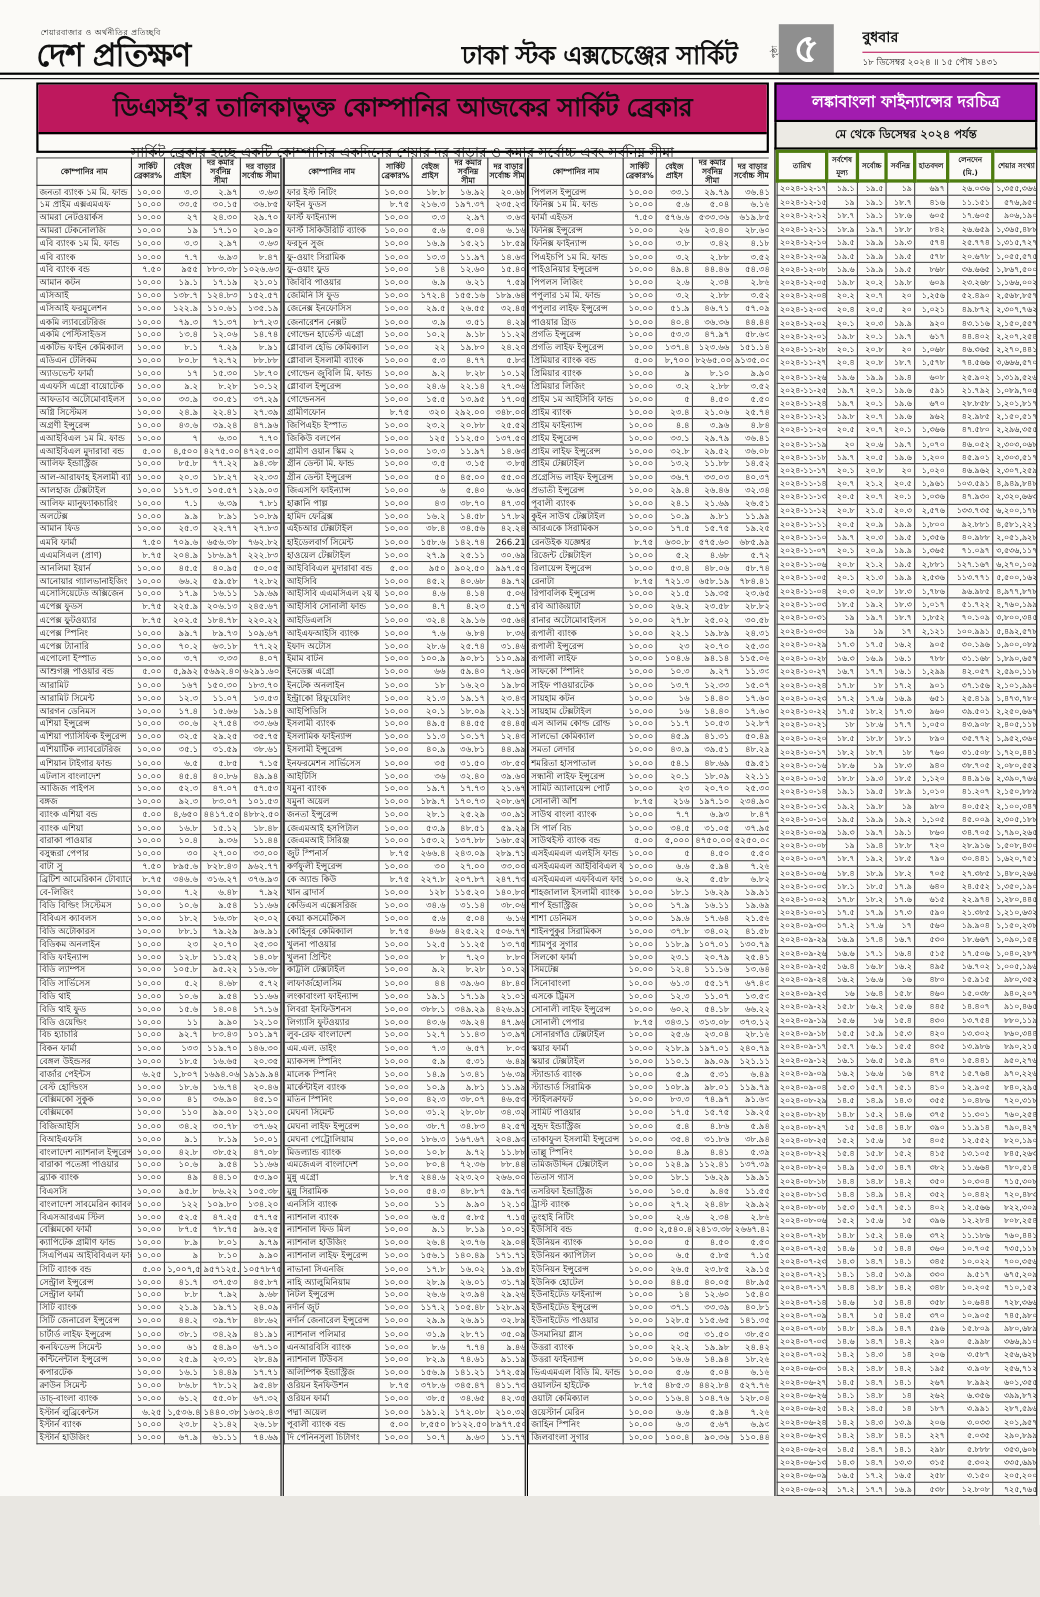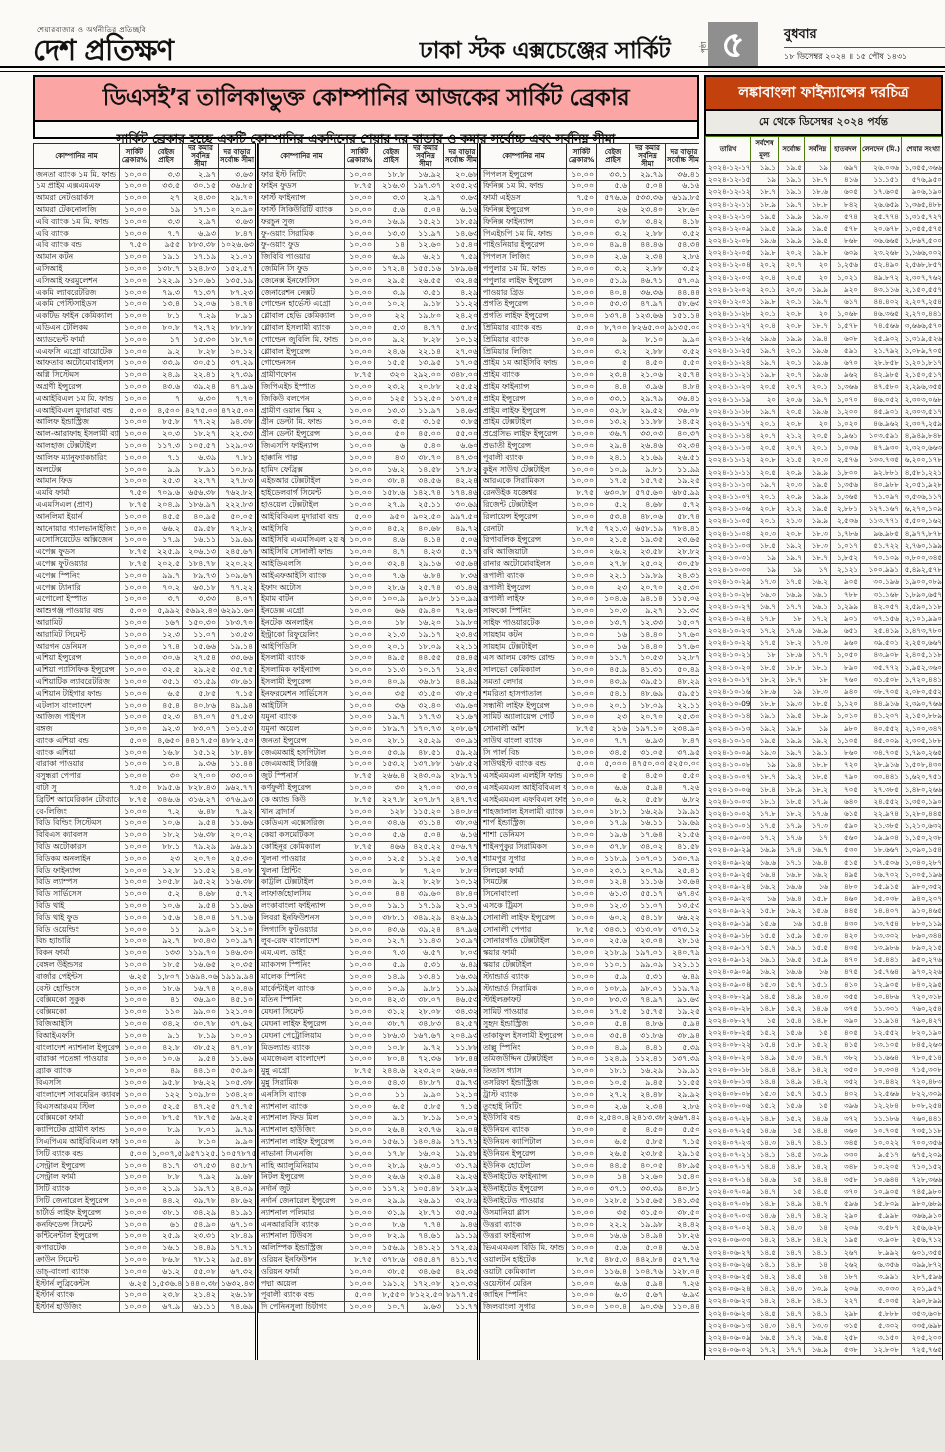--- a/index.html
+++ b/index.html
@@ -15,44 +15,44 @@
               transform:rotate(180deg);height:42px;text-align:center;color:#222;}
   #page-num-box{position:absolute;left:708px;top:22px;width:50px;height:46px;background:#8f8f8f;
                 color:#fff;font-size:36px;font-weight:bold;text-align:center;line-height:46px;}
   #dateblock{position:absolute;left:768px;top:24px;width:170px;margin-left:16px;}
   #dateblock .wd{font-size:13px;font-weight:bold;}
   #dateblock .dt{font-size:8px;margin-top:2px;border-top:1px solid #be185d;padding-top:2px;}
   #toprule{position:absolute;left:0;top:66px;width:945px;height:3px;
            border-top:2px solid #000;border-bottom:1px solid #000;}
   
   #main-titlebox{position:absolute;left:33px;top:75px;width:666px;height:64px;border:2px solid #000;box-sizing:border-box;}
-  #main-titlebox .big{background:#fca5a5;font-size:23px;font-weight:bold;text-align:center;
+  #main-titlebox .big{background:#be185d;font-size:23px;font-weight:bold;text-align:center;
                       padding:2px 0;border-bottom:2px solid #000;letter-spacing:-.5px;}
-  #main-titlebox .sub{font-size:12.5px;font-weight:bold;text-align:center;padding:8px 0;}
+  #main-titlebox .sub{font-size:12.5px;font-weight:normal;text-align:center;padding:8px 0;}
   
   #main-tables{position:absolute;left:33px;top:143px;width:666px;height:1280px;display:flex;overflow:hidden;}
   .mcol{width:222px;box-sizing:border-box;overflow:hidden;}
   .mcol + .mcol{border-left:3px double #000;}
   table.mtable{width:100%;border-collapse:collapse;table-layout:fixed;}
   .mtable th{border:1px solid #2f2f2f;font-size:7px;font-weight:bold;text-align:center;
              padding:0 1px;line-height:1.15;height:24px;background:#fbfaf7;}
   .mtable td{border:1px solid #4a4a4a;font-size:7.8px;padding:0 2px;height:10.8px;
              overflow:hidden;white-space:nowrap;line-height:1;}
   .mtable td.num{text-align:right;}
   .mtable col.c-name{width:86px;} .mtable col.c-cb{width:30px;}
   .mtable col.c-base{width:33px;} .mtable col.c-low{width:36px;} .mtable col.c-high{width:37px;}
   
   #sidebar{position:absolute;left:704px;top:75px;width:239px;box-sizing:border-box;}
-  #sb-title{background:#c2410c;color:#fff;font-size:14.5px;font-weight:bold;text-align:center;
+  #sb-title{background:#a21caf;color:#fff;font-size:14.5px;font-weight:bold;text-align:center;
             padding:4px 0;border:2px solid #000;box-sizing:border-box;}
   #sb-sub{background:#eceae4;font-size:10.5px;font-weight:bold;text-align:center;padding:3px 16px;
           border:2px solid #000;border-top:none;box-sizing:border-box;}
   #sb-tablewrap{border-left:1px solid #000;border-right:1px solid #000;overflow:hidden;height:1302px;}
   table.stable{width:100%;border-collapse:collapse;table-layout:fixed;}
-  .stable th{border:1px solid #4d7c0f;font-size:6.6px;font-weight:bold;text-align:center;height:14px;padding:0 1px;}
+  .stable th{border:3px solid #4d7c0f;font-size:6.6px;font-weight:bold;text-align:center;height:14px;padding:0 1px;}
   .stable td{border:1px solid #4a4a4a;font-size:7.2px;padding:0 2px;height:11.2px;
              overflow:hidden;white-space:nowrap;line-height:1;text-align:right;}
   .stable td.dt{text-align:left;}
   .stable col.s-date{width:45px;} .stable col.s-last{width:28px;} .stable col.s-high{width:26px;}
   .stable col.s-low{width:26px;} .stable col.s-tr{width:30px;} .stable col.s-to{width:41px;} .stable col.s-sh{width:43px;}
 </style>
 </head>
 <body>
 
 <div id="page">
@@ -982,21 +982,21 @@
               <td class="num">১০.০০</td>
               <td class="num">৩৮.৪</td>
               <td class="num">৩৪.৫৬</td>
               <td class="num">৪২.২৪</td>
             </tr>
             <tr>
               <td>হাইডেলবার্গ সিমেন্ট</td>
               <td class="num">১০.০০</td>
               <td class="num">১৫৮.৬</td>
               <td class="num">১৪২.৭৪</td>
-              <td class="num">১৭৪.৪৬</td>
+              <td class="num">266.21</td>
             </tr>
             <tr>
               <td>হাওয়েল টেক্সটাইল</td>
               <td class="num">১০.০০</td>
               <td class="num">২৭.৯</td>
               <td class="num">২৫.১১</td>
               <td class="num">৩০.৬৯</td>
             </tr>
             <tr>
               <td>আইবিবিএল মুদারাবা বন্ড</td>
@@ -2592,21 +2592,21 @@
             <tr>
               <td class="dt">২০২৪-১০-১৬</td>
               <td>১৮.৬</td>
               <td>১৯</td>
               <td>১৮.৩</td>
               <td>৯৪০</td>
               <td>৩৮.৭০৫</td>
               <td>২,০৮০,৫৫২</td>
             </tr>
             <tr>
-              <td class="dt">২০২৪-১০-09</td>
+              <td class="dt">২০২৪-১০-১৫</td>
               <td>১৮.৮</td>
               <td>১৯.৩</td>
               <td>১৮.৫</td>
               <td>১,১২০</td>
               <td>৪৪.৯১৬</td>
               <td>২,৩৯০,৭৬৬</td>
             </tr>
             <tr>
               <td class="dt">২০২৪-১০-১৪</td>
               <td>১৯.১</td>

